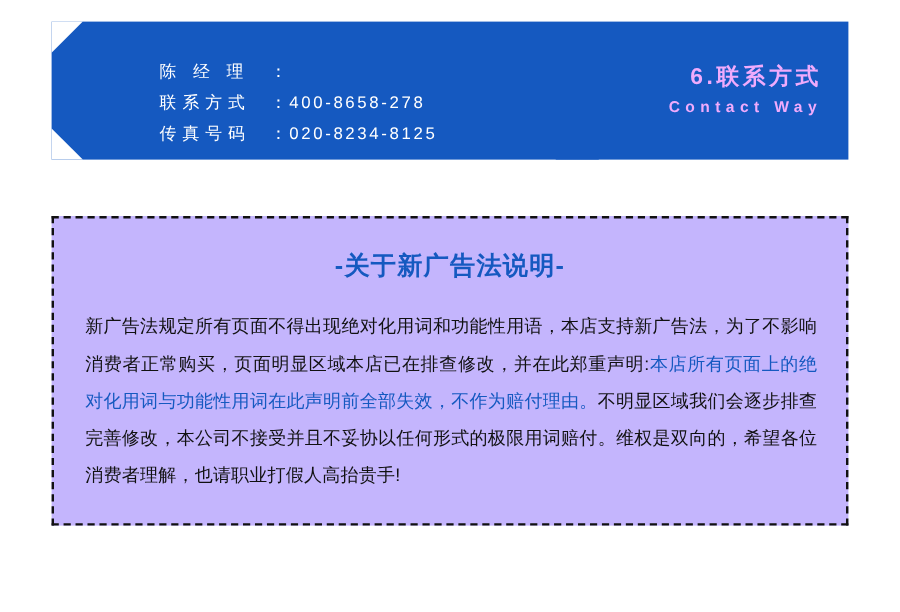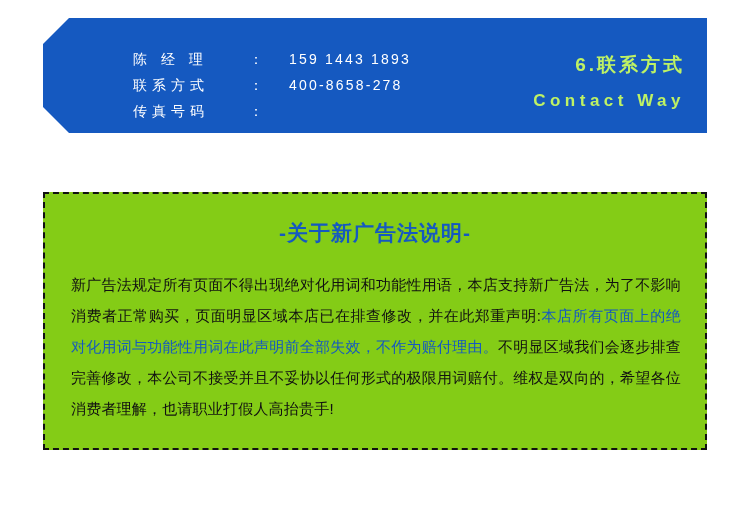--- a/index.html
+++ b/index.html
@@ -63,65 +63,64 @@
     width: 330px;
   }
   .contact-row {
     display: flex;
     align-items: center;
     color: #ffffff;
     font-size: 14px;
     letter-spacing: 2.2px;
     line-height: 26px;
     white-space: nowrap;
-    gap: 24px;
   }
   .contact-row .lbl {
     min-width: 92px;
     letter-spacing: 5px;
   }
   .contact-row .colon {
     width: 16px;
     text-align: center;
   }
   .contact-row .val {
     letter-spacing: 2.2px;
   }
 
   .banner-title {
     position: absolute;
     right: 22px;
     top: 34px;
     text-align: right;
-    color: #bef264;
+    color: #f0abfc;
   }
   .banner-title .zh {
     font-size: 19px;
     font-weight: bold;
     letter-spacing: 3px;
     line-height: 26px;
   }
   .banner-title .en {
-    font-size: 17px;
+    font-size: 13px;
     font-weight: bold;
     letter-spacing: 4.5px;
     line-height: 22px;
-    margin-top: 12px;
+    margin-top: 0;
   }
 
   
   .notice {
     position: absolute;
     left: 43px;
-    top: 192px;
+    top: 180px;
     width: 664px;
     height: 258px;
     border: 2px dashed #111111;
     box-sizing: border-box;
-    background: #84cc16;
+    background: #c4b5fd;
   }
   .notice-title {
     color: #1559c0;
     font-size: 21px;
     font-weight: bold;
     text-align: center;
     margin-top: 25px;
     letter-spacing: 1px;
   }
   .notice-body {
@@ -144,30 +143,30 @@
 
   <div class="banner">
     <div class="notch-tl"></div>
     <div class="notch-bl"></div>
     <div class="diagonal2"></div>
 
     <div class="contacts">
       <div class="contact-row">
         <span class="lbl">陈 经 理</span>
         <span class="colon">：</span>
-        <span class="val">159 1443 1893</span>
       </div>
       <div class="contact-row">
         <span class="lbl">联系方式</span>
         <span class="colon">：</span>
         <span class="val">400-8658-278</span>
       </div>
       <div class="contact-row">
         <span class="lbl">传真号码</span>
         <span class="colon">：</span>
+        <span class="val">020-8234-8125</span>
       </div>
     </div>
 
     <div class="banner-title">
       <div class="zh">6.联系方式</div>
       <div class="en">Contact Way</div>
     </div>
   </div>
 
   <div class="notice">

